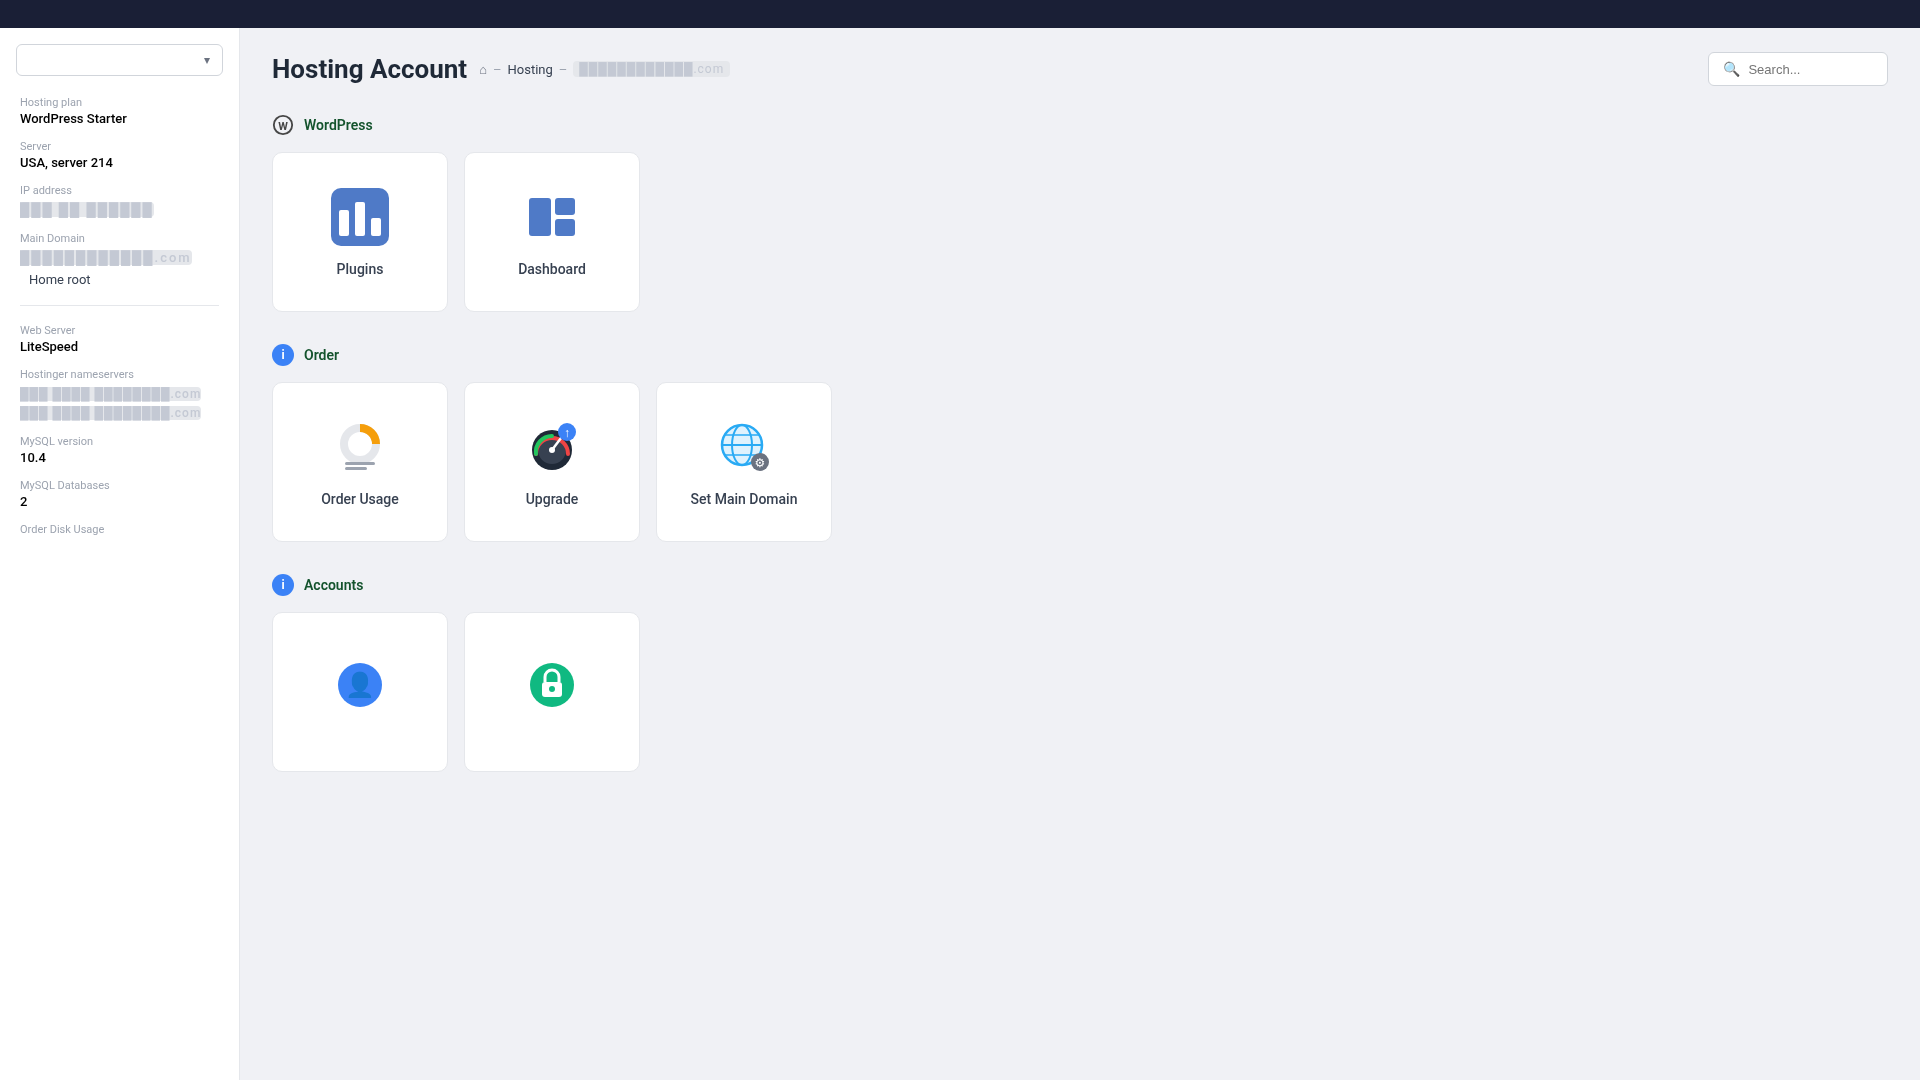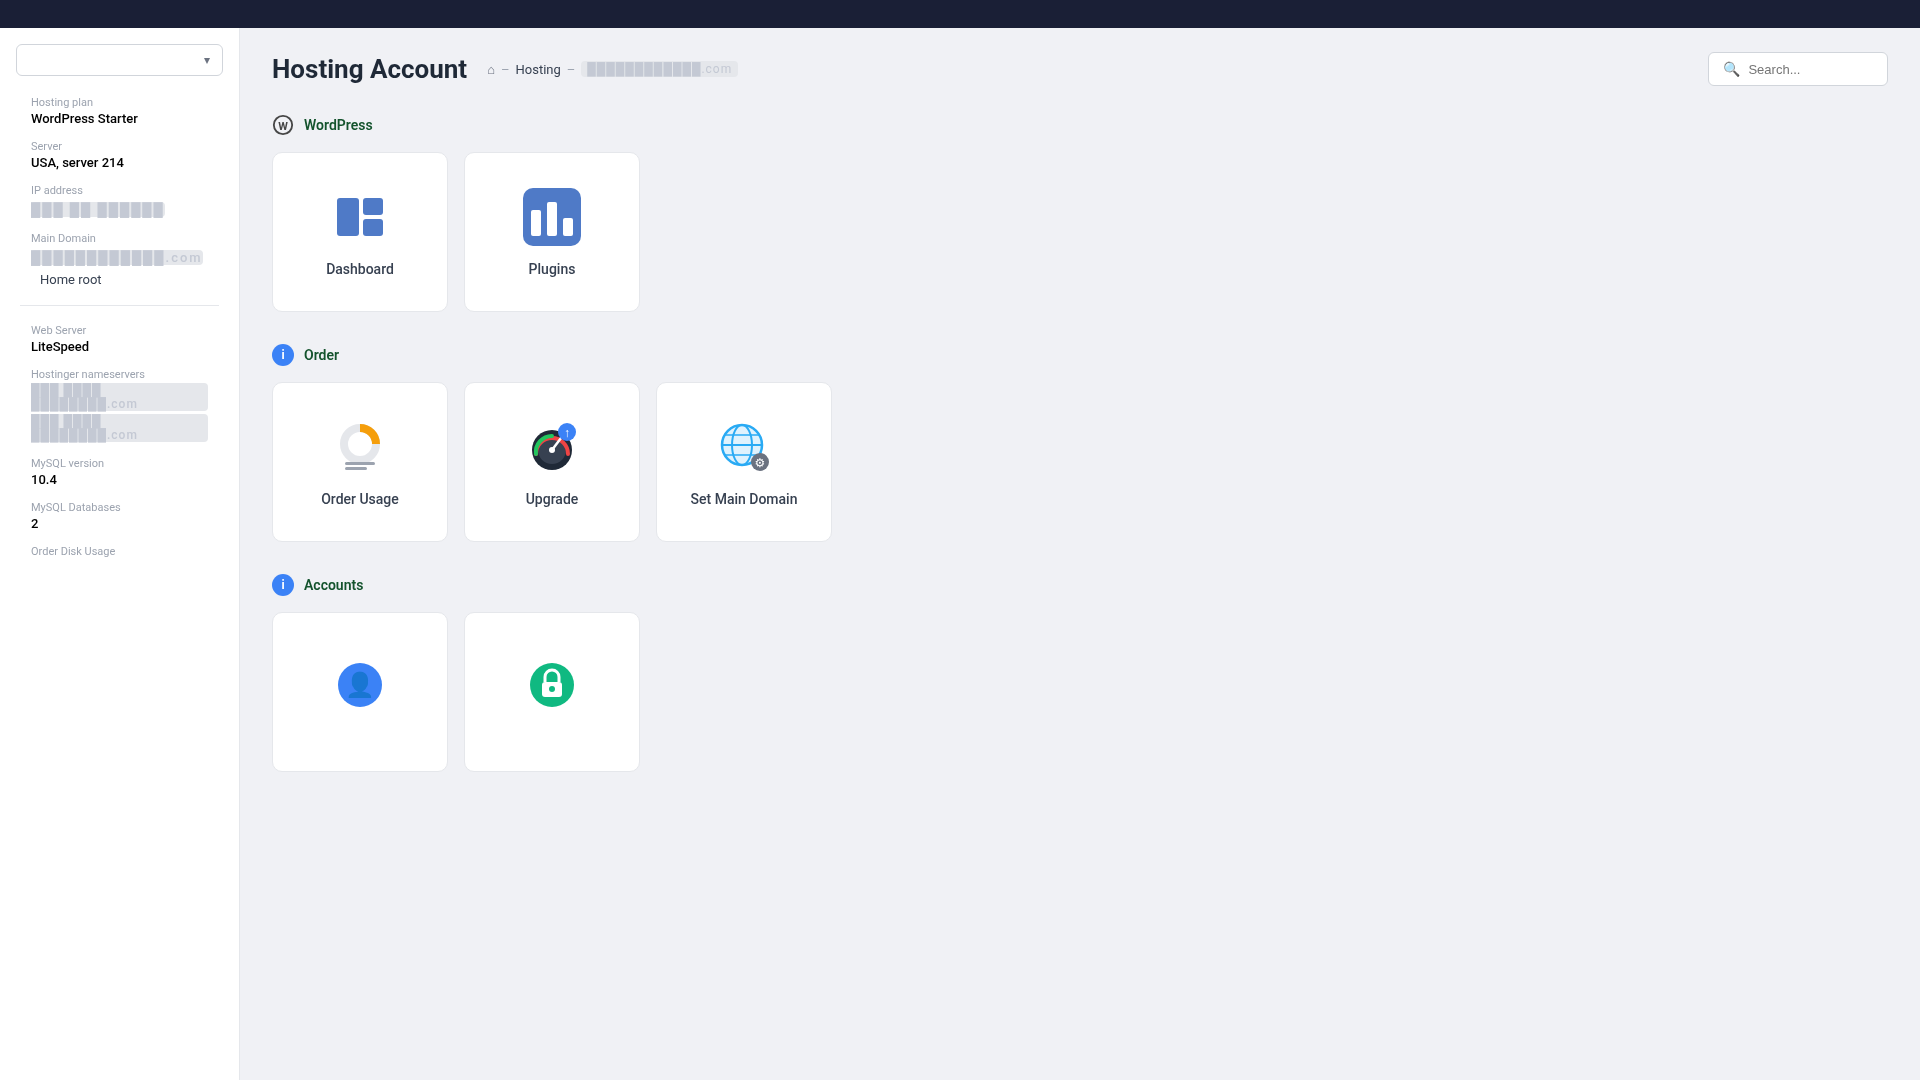--- a/index.html
+++ b/index.html
@@ -40,21 +40,21 @@
       cursor: pointer;
       background: #fff;
     }
 
     .sidebar-dropdown-arrow {
       color: #6b7280;
       font-size: 12px;
     }
 
     .sidebar-info-section {
-      padding: 0 31px;
+      padding: 0 20px;
     }
 
     .info-label {
       font-size: 11px;
       color: #9ca3af;
       margin-bottom: 2px;
       margin-top: 14px;
     }
 
     .info-value {
@@ -88,21 +88,21 @@
     .page-header {
       display: flex;
       align-items: center;
       justify-content: space-between;
       margin-bottom: 28px;
     }
 
     .header-left {
       display: flex;
       align-items: center;
-      gap: 20px;
+      gap: 12px;
     }
 
     .page-title {
       font-size: 26px;
       font-weight: 700;
       color: #1f2937;
     }
 
     .breadcrumb {
       display: flex;
@@ -319,44 +319,44 @@
           </svg>
         </div>
         <span class="section-title">WordPress</span>
       </div>
 
       <div class="cards-grid">
 
         <div class="card">
           <div class="card-icon">
 
-            <svg width="54" height="54" viewBox="0 0 54 54">
-
-              <rect x="4" y="8" width="22" height="38" rx="3" fill="#4f7ac7"></rect>
-
-              <rect x="30" y="8" width="20" height="17" rx="3" fill="#4f7ac7"></rect>
-
-              <rect x="30" y="29" width="20" height="17" rx="3" fill="#4f7ac7"></rect>
-            </svg>
-          </div>
-          <span class="card-label">Dashboard</span>
-        </div>
-
-        <div class="card">
-          <div class="card-icon">
-
             <svg width="58" height="58" viewBox="0 0 58 58">
               <rect x="0" y="0" width="58" height="58" rx="10" fill="#4f7ac7"></rect>
 
               <rect x="8" y="22" width="10" height="26" rx="2" fill="white"></rect>
               <rect x="24" y="14" width="10" height="34" rx="2" fill="white"></rect>
               <rect x="40" y="30" width="10" height="18" rx="2" fill="white"></rect>
             </svg>
           </div>
           <span class="card-label">Plugins</span>
+        </div>
+
+        <div class="card">
+          <div class="card-icon">
+
+            <svg width="54" height="54" viewBox="0 0 54 54">
+
+              <rect x="4" y="8" width="22" height="38" rx="3" fill="#4f7ac7"></rect>
+
+              <rect x="30" y="8" width="20" height="17" rx="3" fill="#4f7ac7"></rect>
+
+              <rect x="30" y="29" width="20" height="17" rx="3" fill="#4f7ac7"></rect>
+            </svg>
+          </div>
+          <span class="card-label">Dashboard</span>
         </div>
 
       </div>
     </div>
 
     <div class="section">
       <div class="section-header">
         <div class="info-circle">i</div>
         <span class="section-title">Order</span>
       </div>

